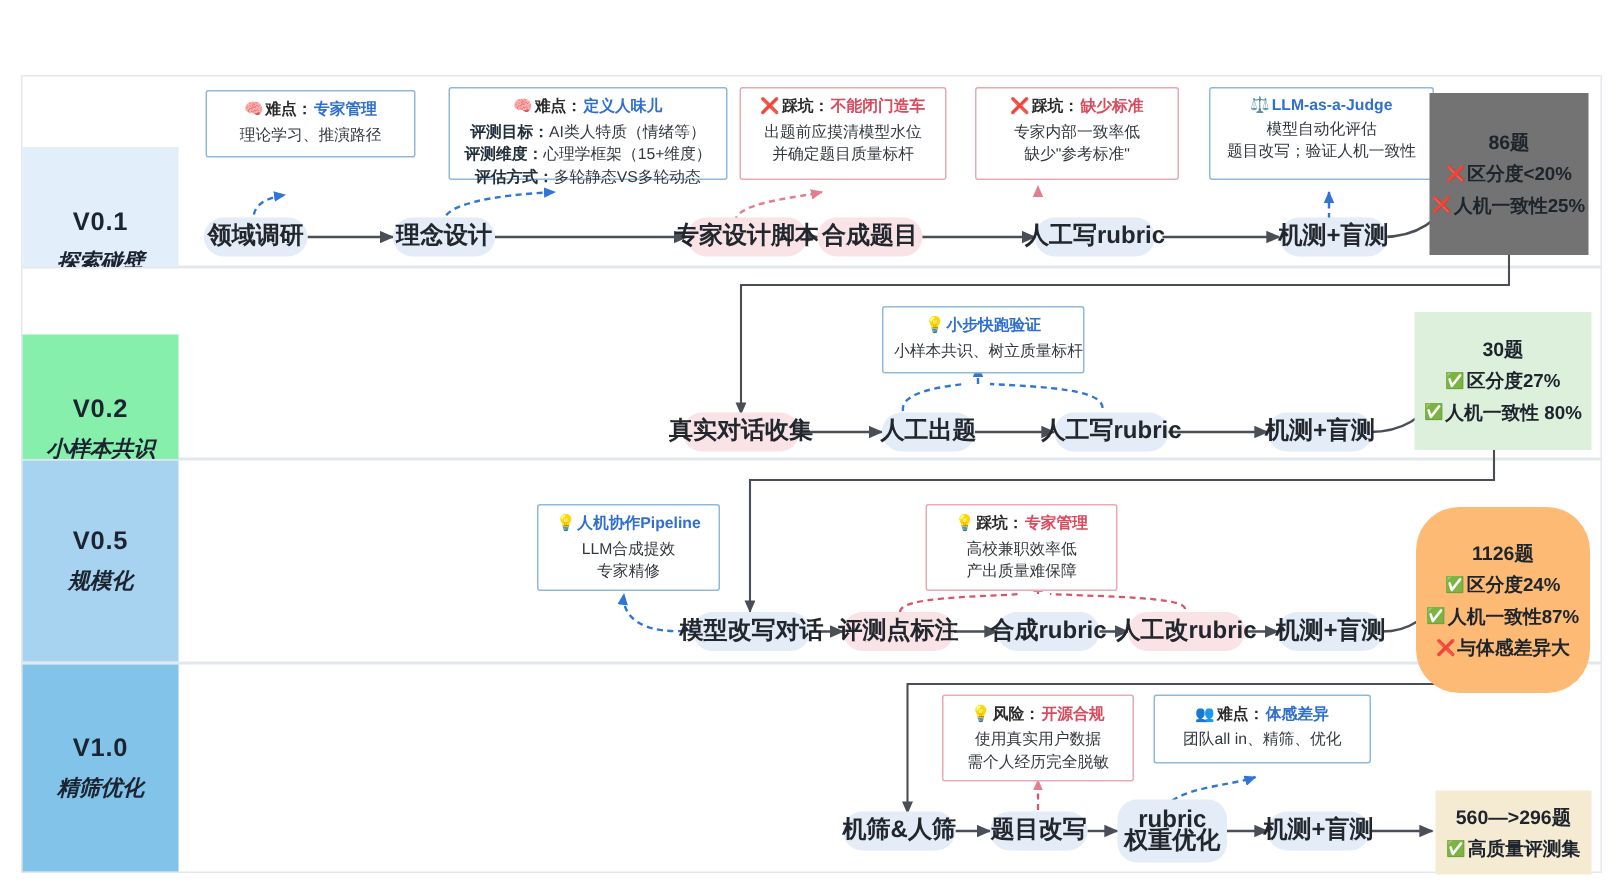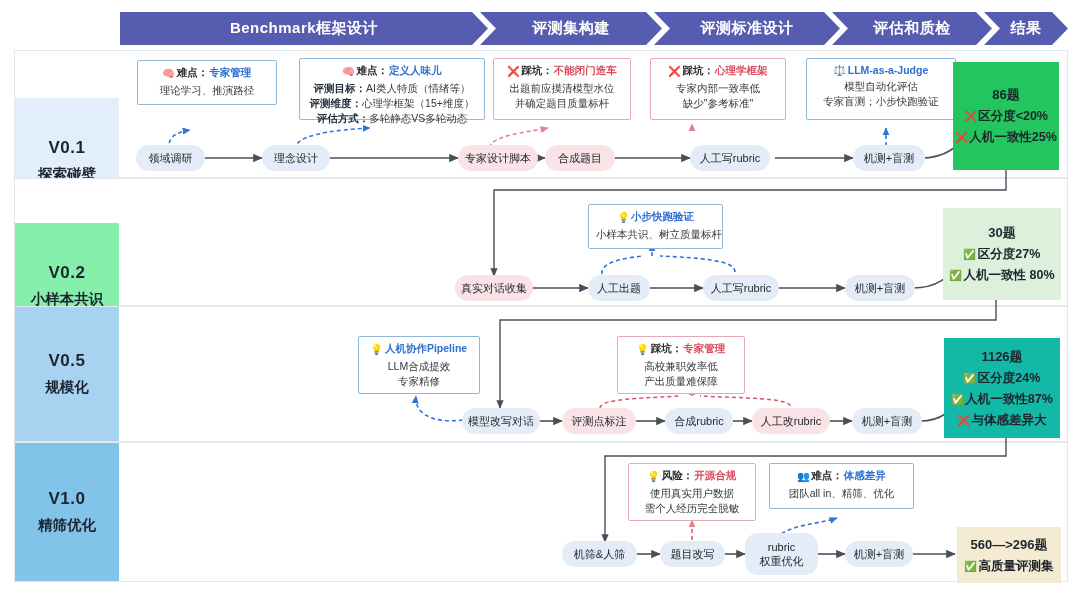--- a/index.html
+++ b/index.html
@@ -13,72 +13,55 @@
   .chev .ctxt{position:relative;z-index:3;padding-bottom:1px;}
   .chev.first{clip-path:polygon(0 0, calc(100% - 16px) 0, 100% 50%, calc(100% - 16px) 100%, 0 100%);}
   .chev.mid{clip-path:polygon(0 0, calc(100% - 16px) 0, 100% 50%, calc(100% - 16px) 100%, 0 100%, 16px 50%);}
   .chev.last{clip-path:polygon(0 0, calc(100% - 16px) 0, 100% 50%, calc(100% - 16px) 100%, 0 100%, 16px 50%);}
 
   
   .rowband{position:absolute;left:14px;width:1054px;background:#fff;border:1px solid #e3e7ee;box-sizing:border-box;}
   .verlabel{position:absolute;left:0;top:0;width:104px;height:100%;display:flex;flex-direction:column;
             align-items:center;justify-content:center;gap:7px;box-sizing:border-box;}
   .verlabel .vnum{font-size:17px;font-weight:bold;color:#1b2430;letter-spacing:.5px;}
-  .verlabel .vname{font-size:14.5px;font-weight:bold;color:#1b2430;}
+  .verlabel .vname{font-size:14.5px;font-weight:bold;color:#1b2430;font-style:italic;}
 
   
   .note{position:absolute;box-sizing:border-box;background:#fff;border:1px solid #8fb9d9;
         border-radius:2px;padding:5px 7px;text-align:center;}
   .note.red{border-color:#e8a9b4;}
   .note .nhead{font-size:10.5px;font-weight:bold;margin-bottom:3px;white-space:nowrap;
                display:flex;align-items:center;justify-content:center;gap:1px;}
   .note .nhead .lbl{color:#2b2b2b;}
   .note .nhead .val{color:#2f6fd0;}
   .note.red .nhead .val{color:#d94b5e;}
   .note .nline{font-size:10.5px;color:#33383f;line-height:15px;white-space:nowrap;}
   .note .nline .k{font-weight:bold;color:#24303d;}
   .ico{font-size:10.5px;line-height:1;}
 
   
   .node{position:absolute;box-sizing:border-box;display:flex;flex-direction:column;align-items:center;
-        justify-content:center;border-radius:13px;font-size:11px;color:#22272e;font-weight:normal;
+        justify-content:center;border-radius:13px;font-size:16px;color:#22272e;font-weight:bold;
         background:#e4ecf7;white-space:nowrap;line-height:14px;}
   .node.pink{background:#fae3e6;}
 
   
   .result{position:absolute;box-sizing:border-box;display:flex;flex-direction:column;
           align-items:center;justify-content:center;gap:4px;padding:6px 8px;}
   .result .rline{font-size:12.5px;font-weight:bold;color:#1e242c;white-space:nowrap;
                  display:flex;align-items:center;gap:1px;}
   .result .rtop{font-size:13px;font-weight:bold;color:#1e242c;}
 
   svg.ov{position:absolute;left:0;top:0;width:1080px;height:596px;pointer-events:none;}
 </style>
 </head>
 <body>
 
 <div id="page">
 
-  <div id="banner">
-    <div class="chev first" style="left:0px;width:368px;">
-      <span class="ctxt">Benchmark框架设计</span>
-    </div>
-    <div class="chev mid" style="left:360px;width:182px;">
-      <span class="ctxt">评测集构建</span>
-    </div>
-    <div class="chev mid" style="left:534px;width:186px;">
-      <span class="ctxt">评测标准设计</span>
-    </div>
-    <div class="chev mid" style="left:712px;width:160px;">
-      <span class="ctxt">评估和质检</span>
-    </div>
-    <div class="chev last" style="left:864px;width:84px;">
-      <span class="ctxt">结果</span>
-    </div>
-  </div>
 
   <div class="rowband" style="top:50px;height:128px;">
     <div class="verlabel" style="background:#e2eefa;margin-top:47px;">
       <div class="vnum">V0.1</div>
       <div class="vname">探索碰壁</div>
     </div>
   </div>
   <div class="rowband" style="top:178px;height:128px;">
     <div class="verlabel" style="background:#86efac;margin-top:44px;">
       <div class="vnum">V0.2</div>
@@ -192,33 +175,33 @@
       <span class="val">不能闭门造车</span>
     </div>
     <div class="nline">出题前应摸清模型水位</div>
     <div class="nline">并确定题目质量标杆</div>
   </div>
 
   <div class="note red" style="left:650px;top:58px;width:136px;height:62px;">
     <div class="nhead">
       <span class="ico">❌</span>
       <span class="lbl">踩坑：</span>
-      <span class="val">心理学框架</span>
+      <span class="val">缺少标准</span>
     </div>
     <div class="nline">专家内部一致率低</div>
     <div class="nline">缺少"参考标准"</div>
   </div>
 
   <div class="note" style="left:806px;top:58px;width:150px;height:62px;">
     <div class="nhead">
       <span class="ico">⚖️</span>
       <span class="val">LLM-as-a-Judge</span>
     </div>
     <div class="nline">模型自动化评估</div>
-    <div class="nline">专家盲测；小步快跑验证</div>
+    <div class="nline">题目改写；验证人机一致性</div>
   </div>
 
   <div class="node" style="left:136px;top:145px;width:69px;height:26px;">
     <span>领域调研</span>
     </div>
   <div class="node" style="left:262px;top:145px;width:68px;height:26px;">
     <span>理念设计</span>
     </div>
   <div class="node pink" style="left:458px;top:145px;width:80px;height:26px;">
     <span>专家设计脚本</span>
@@ -226,21 +209,21 @@
   <div class="node pink" style="left:545px;top:145px;width:70px;height:26px;">
     <span>合成题目</span>
     </div>
   <div class="node" style="left:690px;top:145px;width:80px;height:26px;">
     <span>人工写rubric</span>
     </div>
   <div class="node" style="left:853px;top:145px;width:72px;height:26px;">
     <span>机测+盲测</span>
     </div>
 
-  <div class="result" style="left:953px;top:62px;width:106px;height:108px;background:#22c55e;">
+  <div class="result" style="left:953px;top:62px;width:106px;height:108px;background:#737373;">
     <div class="rtop">86题</div>
     <div class="rline">
       <span class="ico">❌</span>
       <span>区分度&lt;20%</span>
       </div>
     <div class="rline">
       <span class="ico">❌</span>
       <span>人机一致性25%</span>
       </div>
   </div>
@@ -306,21 +289,21 @@
   <div class="node" style="left:665px;top:408px;width:68px;height:26px;">
     <span>合成rubric</span>
     </div>
   <div class="node pink" style="left:752px;top:408px;width:78px;height:26px;">
     <span>人工改rubric</span>
     </div>
   <div class="node" style="left:852px;top:408px;width:70px;height:26px;">
     <span>机测+盲测</span>
     </div>
 
-  <div class="result" style="left:944px;top:338px;width:116px;height:100px;background:#14b8a6;">
+  <div class="result" style="left:944px;top:338px;width:116px;height:124px;background:#fdba74;border-radius:29px;">
     <div class="rtop">1126题</div>
     <div class="rline">
       <span class="ico">✅</span>
       <span>区分度24%</span>
       </div>
     <div class="rline">
       <span class="ico">✅</span>
       <span>人机一致性87%</span>
       </div>
     <div class="rline">

